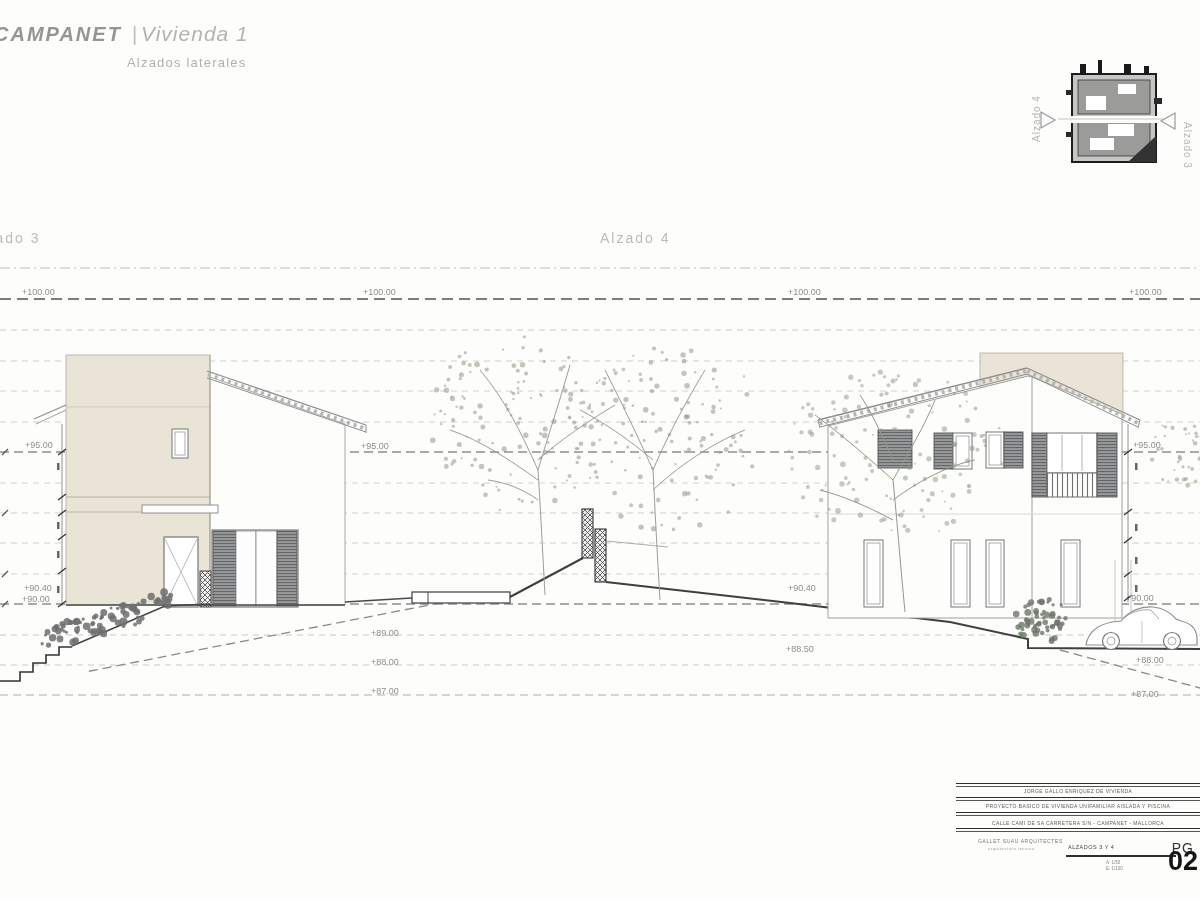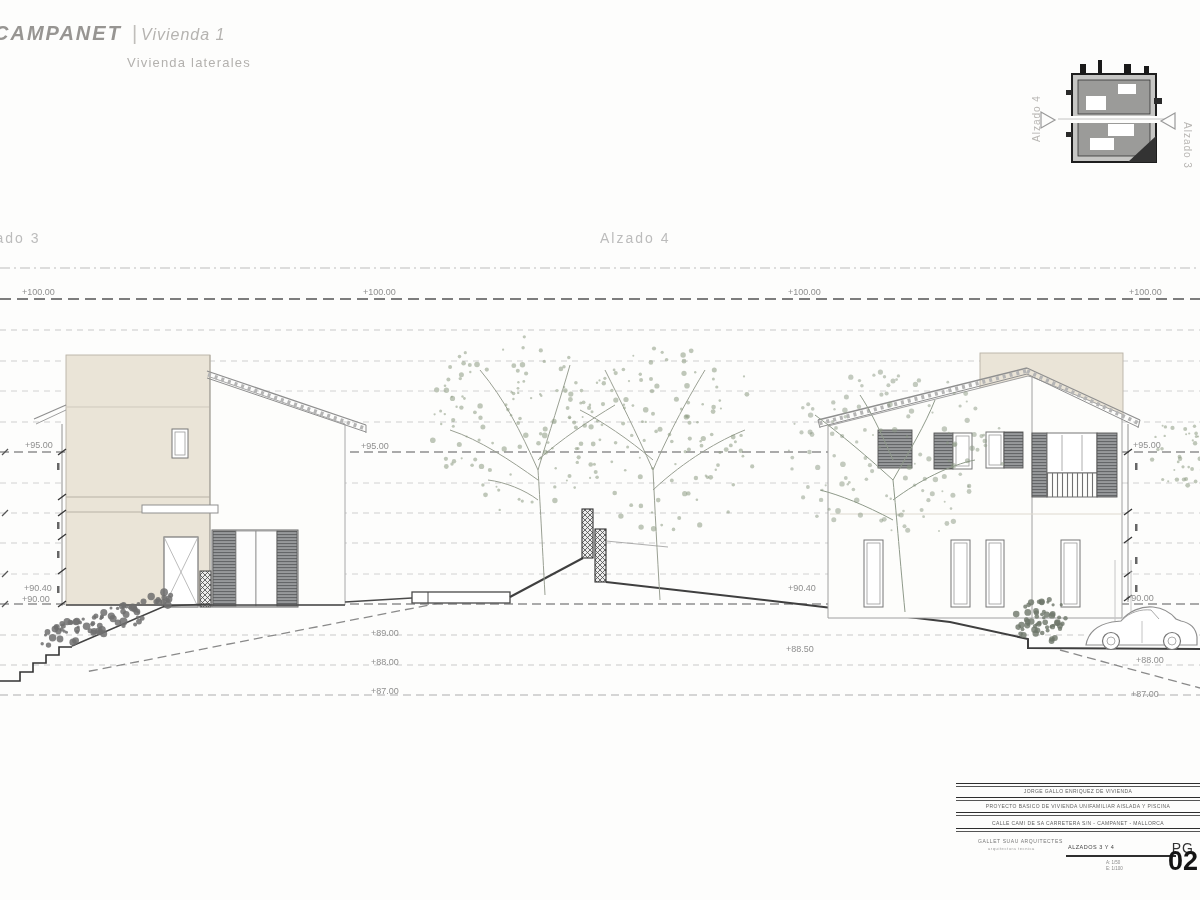--- a/index.html
+++ b/index.html
@@ -2,21 +2,21 @@
 <html><head>
 <meta charset="utf-8">
 <style>
   html,body{margin:0;padding:0;background:#ffffff;}
   .sheet{position:relative;width:1200px;height:900px;background:#fdfdfc;overflow:hidden;
          font-family:"Liberation Sans", sans-serif;}
   
   .hdr{position:absolute;left:-6px;top:22px;white-space:nowrap;}
   .hdr .proj{font-size:20px;font-weight:bold;font-style:italic;letter-spacing:2px;color:#979592;}
   .hdr .sep{font-size:20px;font-style:italic;color:#c0bebb;margin:0 4px 0 10px;}
-  .hdr .unit{font-size:16px;font-style:italic;color:#b5b3b0;letter-spacing:1px;}
+  .hdr .unit{font-size:21px;font-style:italic;color:#b5b3b0;letter-spacing:1px;}
   .sub{position:absolute;left:127px;top:55px;font-size:13px;color:#b3b1ae;letter-spacing:1.2px;}
   
   svg.draw{position:absolute;left:0;top:0;}
   text{font-family:"Liberation Sans", sans-serif;}
   .lvl{font-size:9px;fill:#8f8f8f;}
   .sec{font-size:14px;fill:#bcbcbc;letter-spacing:2px;}
   .kp{font-size:10px;fill:#b8b6b3;letter-spacing:1px;}
   
   .tb{position:absolute;left:956px;top:780px;width:244px;height:112px;font-family:"Liberation Sans",sans-serif;}
   .tb .rl{position:absolute;left:0;right:0;height:1px;background:#2e2e2e;}
@@ -31,21 +31,21 @@
   .tb .pnum{position:absolute;right:2px;top:66px;font-size:27px;font-weight:bold;color:#141414;}
 </style>
 </head>
 <body>
 
 <div class="sheet">
 
   <div class="hdr">
     <span class="proj">CAMPANET</span><span class="sep">|</span><span class="unit">Vivienda 1</span>
   </div>
-  <div class="sub">Vivienda laterales</div>
+  <div class="sub">Alzados laterales</div>
 
   <svg class="draw" width="1200" height="900" viewBox="0 0 1200 900">
     <defs>
       <pattern id="louv" width="6" height="3" patternUnits="userSpaceOnUse">
         <rect width="6" height="3" fill="#97999b"></rect>
         <line x1="0" y1="0.6" x2="6" y2="0.6" stroke="#5f6163" stroke-width="1"></line>
       </pattern>
       <pattern id="hatch" width="5" height="5" patternUnits="userSpaceOnUse">
         <rect width="5" height="5" fill="#ececec"></rect>
         <path d="M0 5 L5 0 M0 0 L5 5" stroke="#4a4a4a" stroke-width="0.8"></path>

